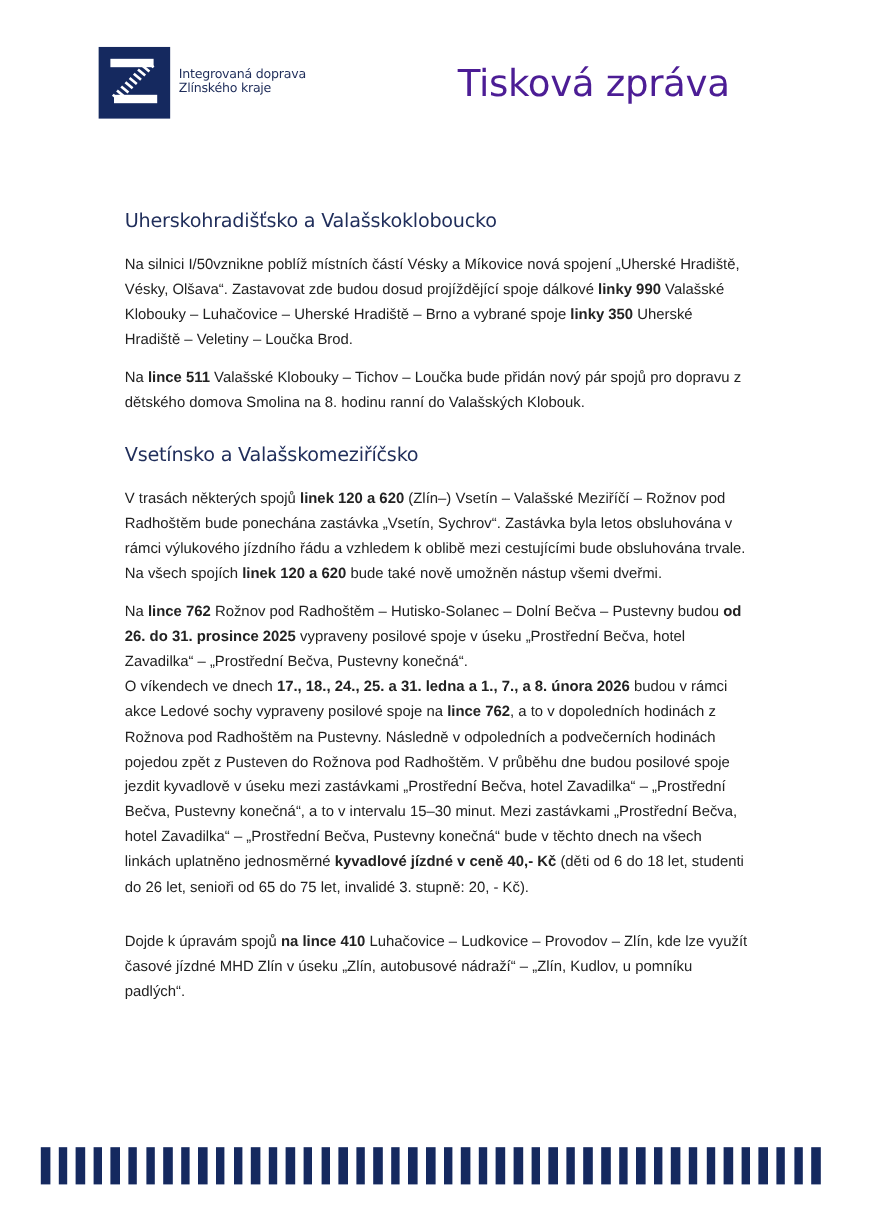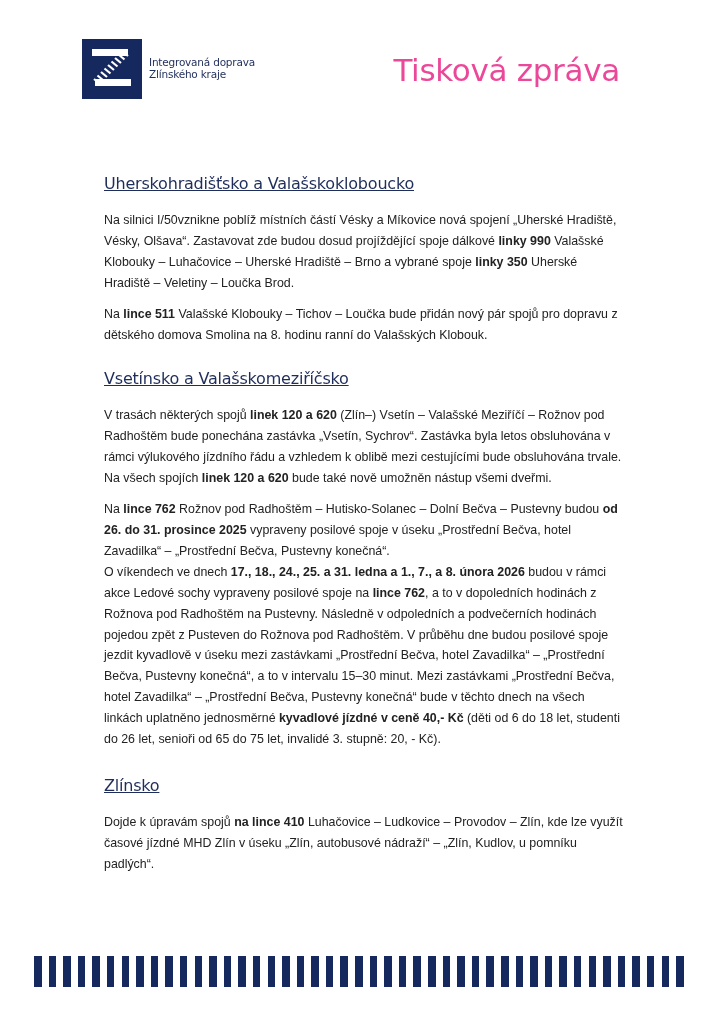--- a/index.html
+++ b/index.html
@@ -1,25 +1,25 @@
 <!DOCTYPE html>
 <html><head>
 <meta charset="utf-8">
 <style>
   html, body { margin: 0; padding: 0; background: #ffffff; }
   body { width: 724px; height: 1024px; position: relative; overflow: hidden;
          font-family: "Liberation Sans", sans-serif; color: #222222; }
   .logo { position: absolute; left: 82px; top: 39px; width: 60px; height: 60px; }
   .logo-text { position: absolute; left: 149px; top: 56px; font-size: 10.5px; line-height: 12px;
                color: #1f2d5a; font-family: "DejaVu Sans", sans-serif; letter-spacing: -0.2px; }
-  .doc-title { position: absolute; right: 104px; top: 52px; font-size: 31px; color: #ec4899;
+  .doc-title { position: absolute; right: 116px; top: 52px; font-size: 31px; color: #4c1d95;
                font-family: "DejaVu Sans", sans-serif; letter-spacing: -0.3px; font-weight: normal; margin: 0; }
   .content { position: absolute; left: 104px; top: 172px; width: 520px; }
   h2 { font-family: "DejaVu Sans", sans-serif; font-weight: normal; color: #1f2d5a;
-       font-size: 16px; margin: 0 0 14px 0; line-height: 24px; letter-spacing: -0.2px; text-decoration: underline; }
+       font-size: 16px; margin: 0 0 14px 0; line-height: 24px; letter-spacing: -0.2px; }
   p { font-size: 12.4px; line-height: 20.9px; margin: 0 0 10px 0; color: #222; }
   p b { font-weight: bold; margin-top: 36px; }
   .sec { margin-bottom: 0; }
   .stripes { position: absolute; left: 34px; top: 956px; height: 31px; width: 660px; display: flex; }
   .stripe { width: 7.5px; height: 31px; background: #15295f; margin-right: 7.1px; flex: none; }
 </style>
 </head>
 <body>
 
 <svg class="logo" viewBox="0 0 60 60" xmlns="http://www.w3.org/2000/svg">
@@ -49,21 +49,20 @@
       <h2>Uherskohradišťsko a Valašskokloboucko</h2>
       <p><span>Na silnici I/50vznikne poblíž místních částí Vésky a Míkovice nová spojení „Uherské Hradiště, Vésky, Olšava“. Zastavovat zde budou dosud projíždějící spoje dálkové </span><b>linky 990</b><span> Valašské Klobouky – Luhačovice – Uherské Hradiště – Brno a vybrané spoje </span><b>linky 350</b><span> Uherské Hradiště – Veletiny – Loučka Brod.</span></p>
       <p><span>Na </span><b>lince 511</b><span> Valašské Klobouky – Tichov – Loučka bude přidán nový pár spojů pro dopravu z dětského domova Smolina na 8. hodinu ranní do Valašských Klobouk.</span></p>
     </div>
     <div class="sec" style="margin-top: 22px;">
       <h2>Vsetínsko a Valašskomeziříčsko</h2>
       <p><span>V trasách některých spojů </span><b>linek 120 a 620</b><span> (Zlín–) Vsetín – Valašské Meziříčí – Rožnov pod Radhoštěm bude ponechána zastávka „Vsetín, Sychrov“. Zastávka byla letos obsluhována v rámci výlukového jízdního řádu a vzhledem k oblibě mezi cestujícími bude obsluhována trvale.</span><br><span>Na všech spojích </span><b>linek 120 a 620</b><span> bude také nově umožněn nástup všemi dveřmi.</span></p>
       <p><span>Na </span><b>lince 762</b><span> Rožnov pod Radhoštěm – Hutisko-Solanec – Dolní Bečva – Pustevny budou </span><b>od 26. do 31. prosince 2025</b><span> vypraveny posilové spoje v úseku „Prostřední Bečva, hotel Zavadilka“ – „Prostřední Bečva, Pustevny konečná“.</span><br><span>O víkendech ve dnech </span><b>17., 18., 24., 25. a 31. ledna a 1., 7., a 8. února 2026</b><span> budou v rámci akce Ledové sochy vypraveny posilové spoje na </span><b>lince 762</b><span>, a to v dopoledních hodinách z Rožnova pod Radhoštěm na Pustevny. Následně v odpoledních a podvečerních hodinách pojedou zpět z Pusteven do Rožnova pod Radhoštěm. V průběhu dne budou posilové spoje jezdit kyvadlově v úseku mezi zastávkami „Prostřední Bečva, hotel Zavadilka“ – „Prostřední Bečva, Pustevny konečná“, a to v intervalu 15–30 minut. Mezi zastávkami „Prostřední Bečva, hotel Zavadilka“ – „Prostřední Bečva, Pustevny konečná“ bude v těchto dnech na všech linkách uplatněno jednosměrné </span><b>kyvadlové jízdné v ceně 40,- Kč</b><span> (děti od 6 do 18 let, studenti do 26 let, senioři od 65 do 75 let, invalidé 3. stupně: 20, - Kč).</span></p>
     </div>
     <div class="sec" style="margin-top: 24px;">
-      <h2>Zlínsko</h2>
       <p><span>Dojde k úpravám spojů </span><b>na lince 410</b><span> Luhačovice – Ludkovice – Provodov – Zlín, kde lze využít časové jízdné MHD Zlín v úseku „Zlín, autobusové nádraží“ – „Zlín, Kudlov, u pomníku padlých“.</span></p>
     </div>
   </div>
 
 <div class="stripes" id="stripes">
     <div class="stripe" style="background: rgb(21, 41, 95);"></div>
     <div class="stripe" style="background: rgb(21, 41, 95);"></div>
     <div class="stripe" style="background: rgb(21, 41, 95);"></div>
     <div class="stripe" style="background: rgb(21, 41, 95);"></div>
     <div class="stripe" style="background: rgb(21, 41, 95);"></div>

